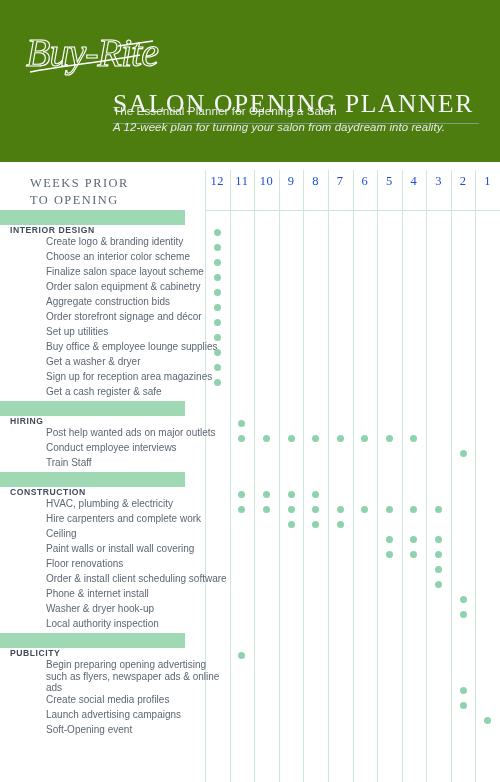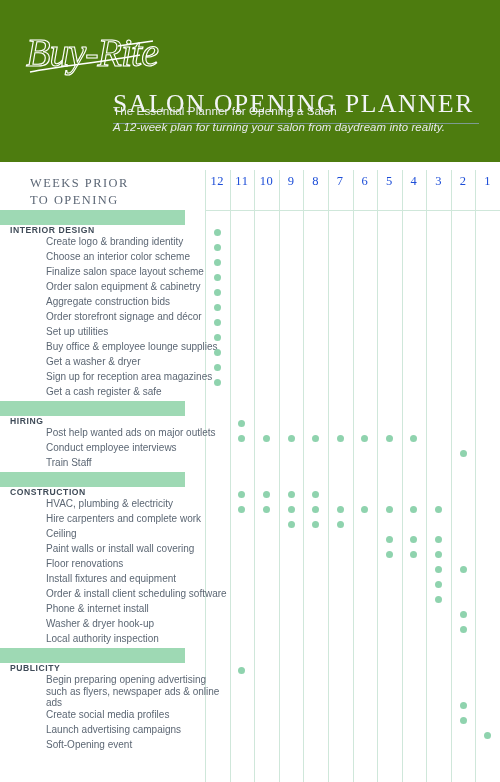--- a/index.html
+++ b/index.html
@@ -354,25 +354,20 @@
             <div class="dot" style="left: 410.458px; top: 4px;"></div>
             <div class="dot" style="left: 435.042px; top: 4px;"></div>
           </div>
           <div class="task-row">
             <div class="task-label">Floor renovations</div>
             <div class="dot" style="left: 385.875px; top: 4px;"></div>
             <div class="dot" style="left: 410.458px; top: 4px;"></div>
             <div class="dot" style="left: 435.042px; top: 4px;"></div>
           </div>
           <div class="task-row">
-            <div class="task-label">Install fixtures and equipment</div>
-            <div class="dot" style="left: 435.042px; top: 4px;"></div>
-            <div class="dot" style="left: 459.625px; top: 4px;"></div>
-          </div>
-          <div class="task-row">
             <div class="task-label">Order &amp; install client scheduling software</div>
             <div class="dot" style="left: 435.042px; top: 4px;"></div>
           </div>
           <div class="task-row">
             <div class="task-label">Phone &amp; internet install</div>
             <div class="dot" style="left: 435.042px; top: 4px;"></div>
           </div>
           <div class="task-row">
             <div class="task-label">Washer &amp; dryer hook-up</div>
             <div class="dot" style="left: 459.625px; top: 4px;"></div>

